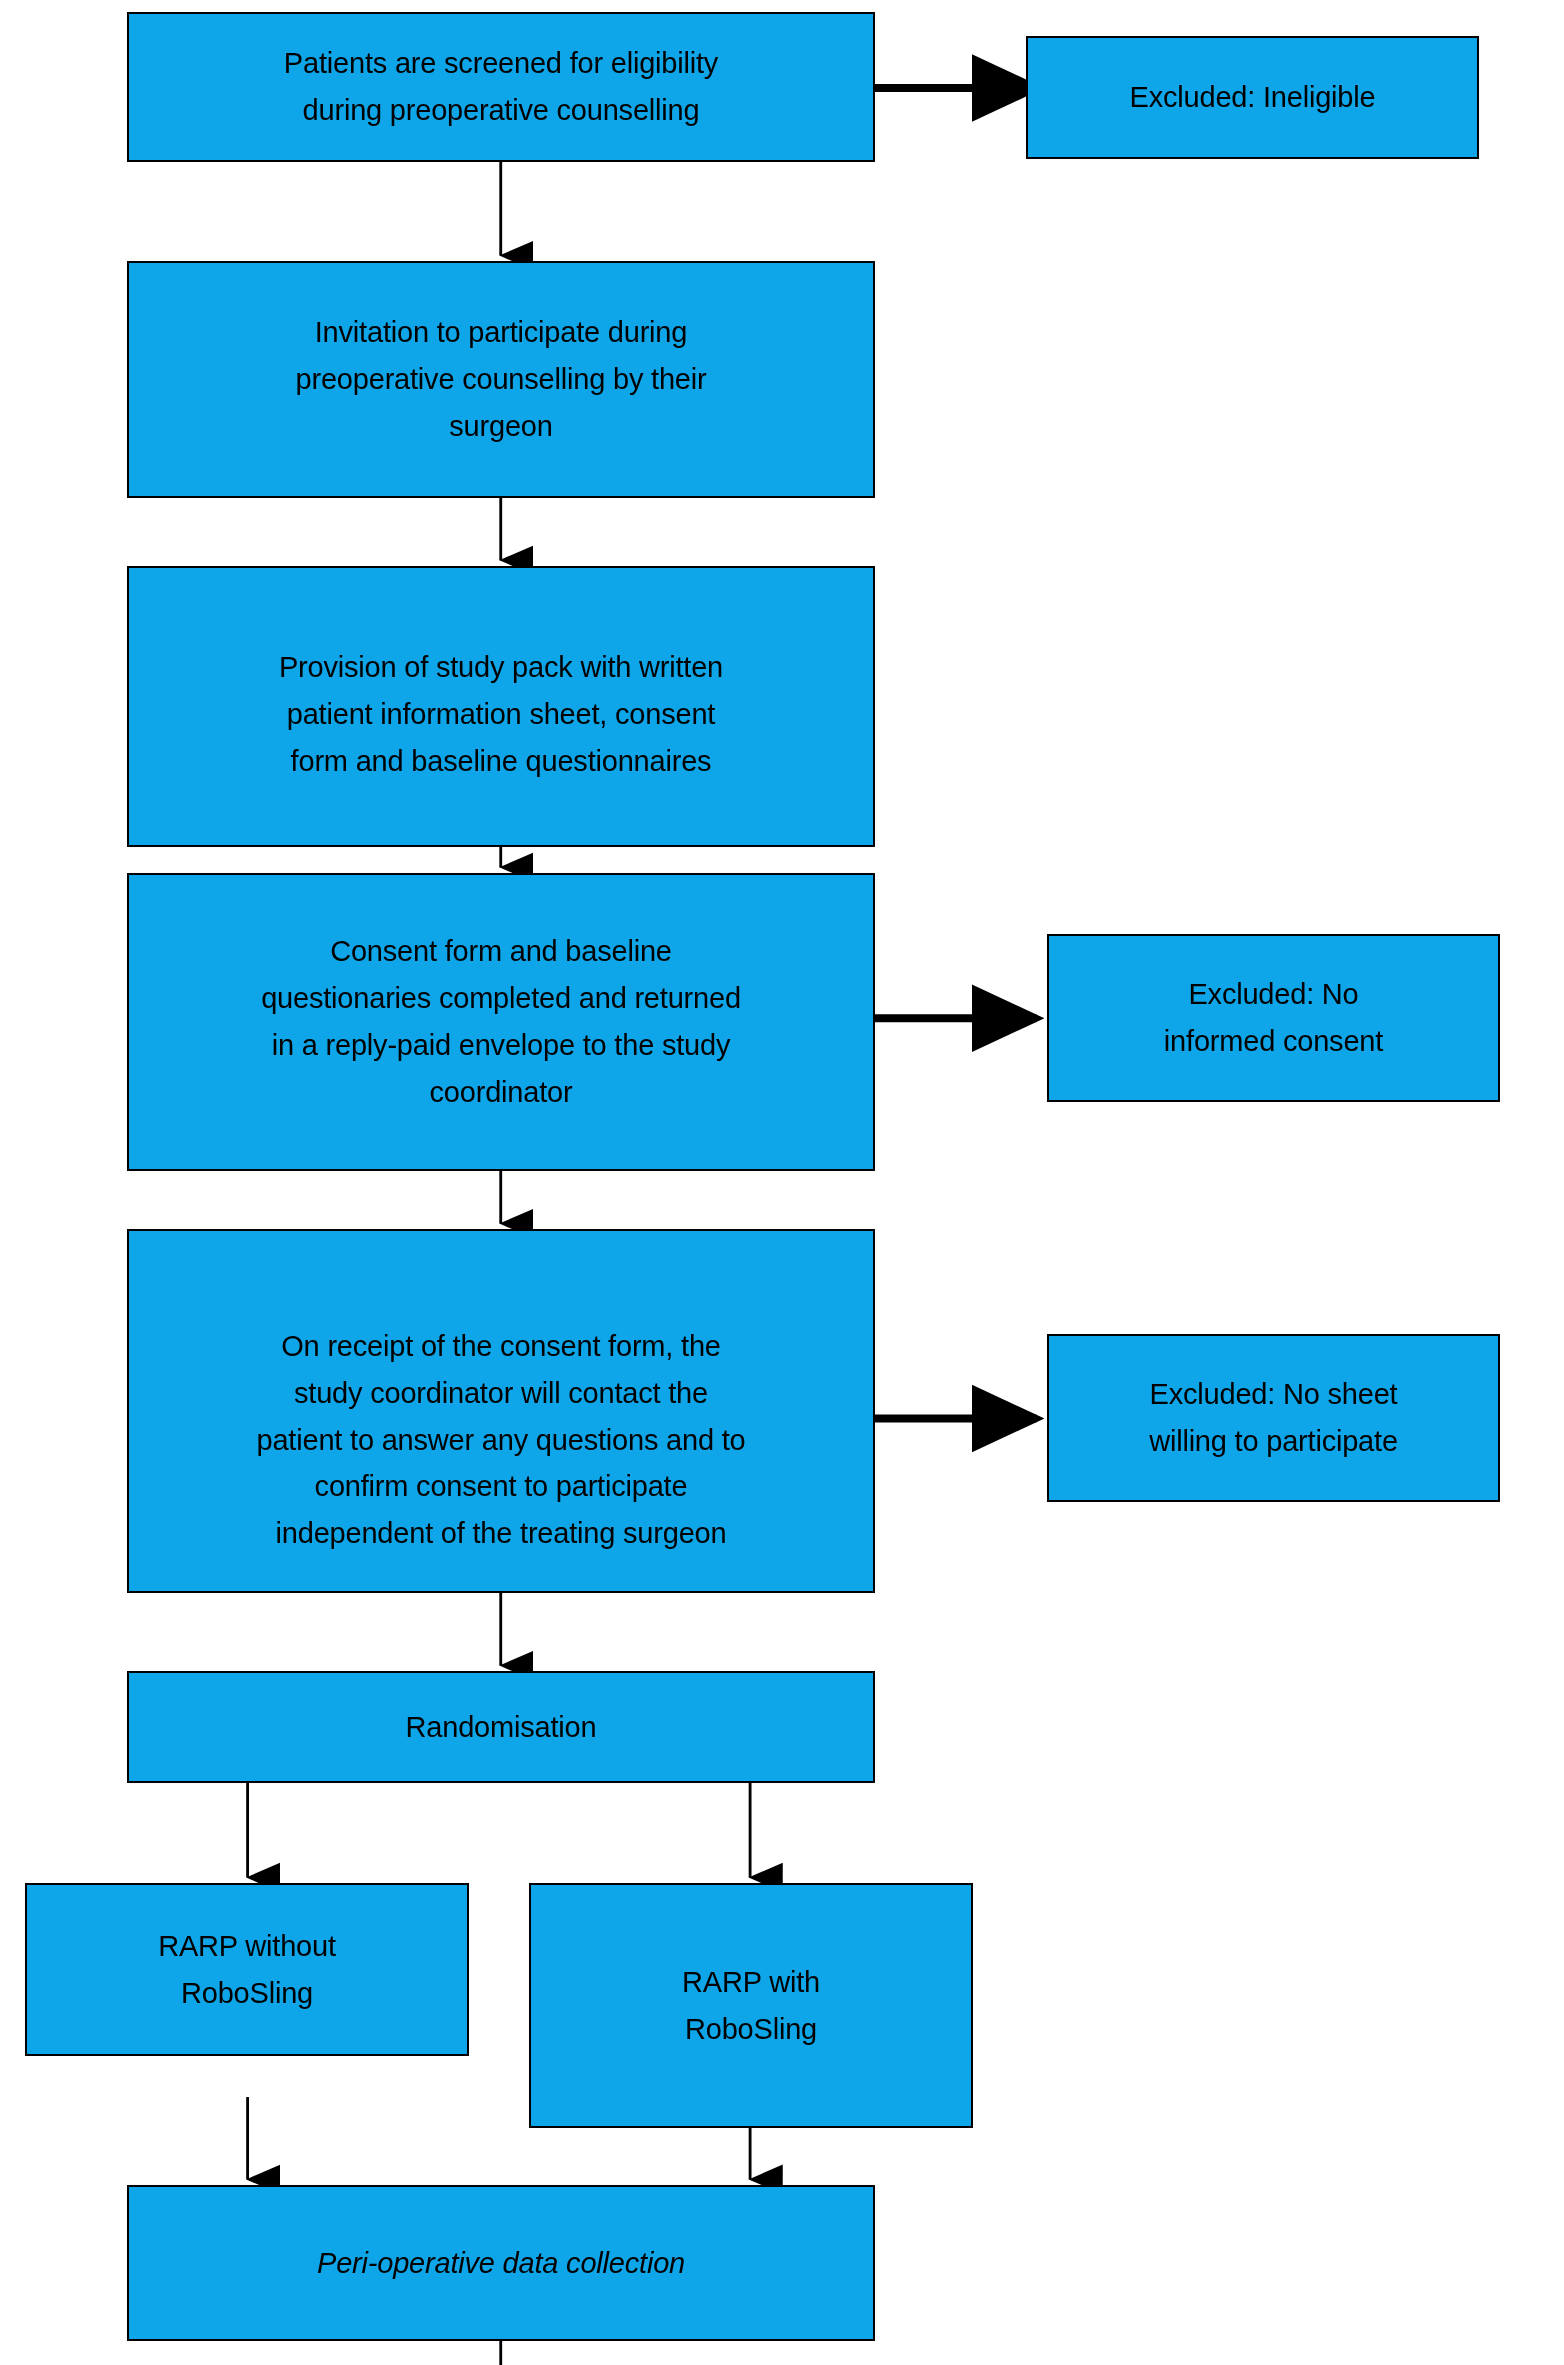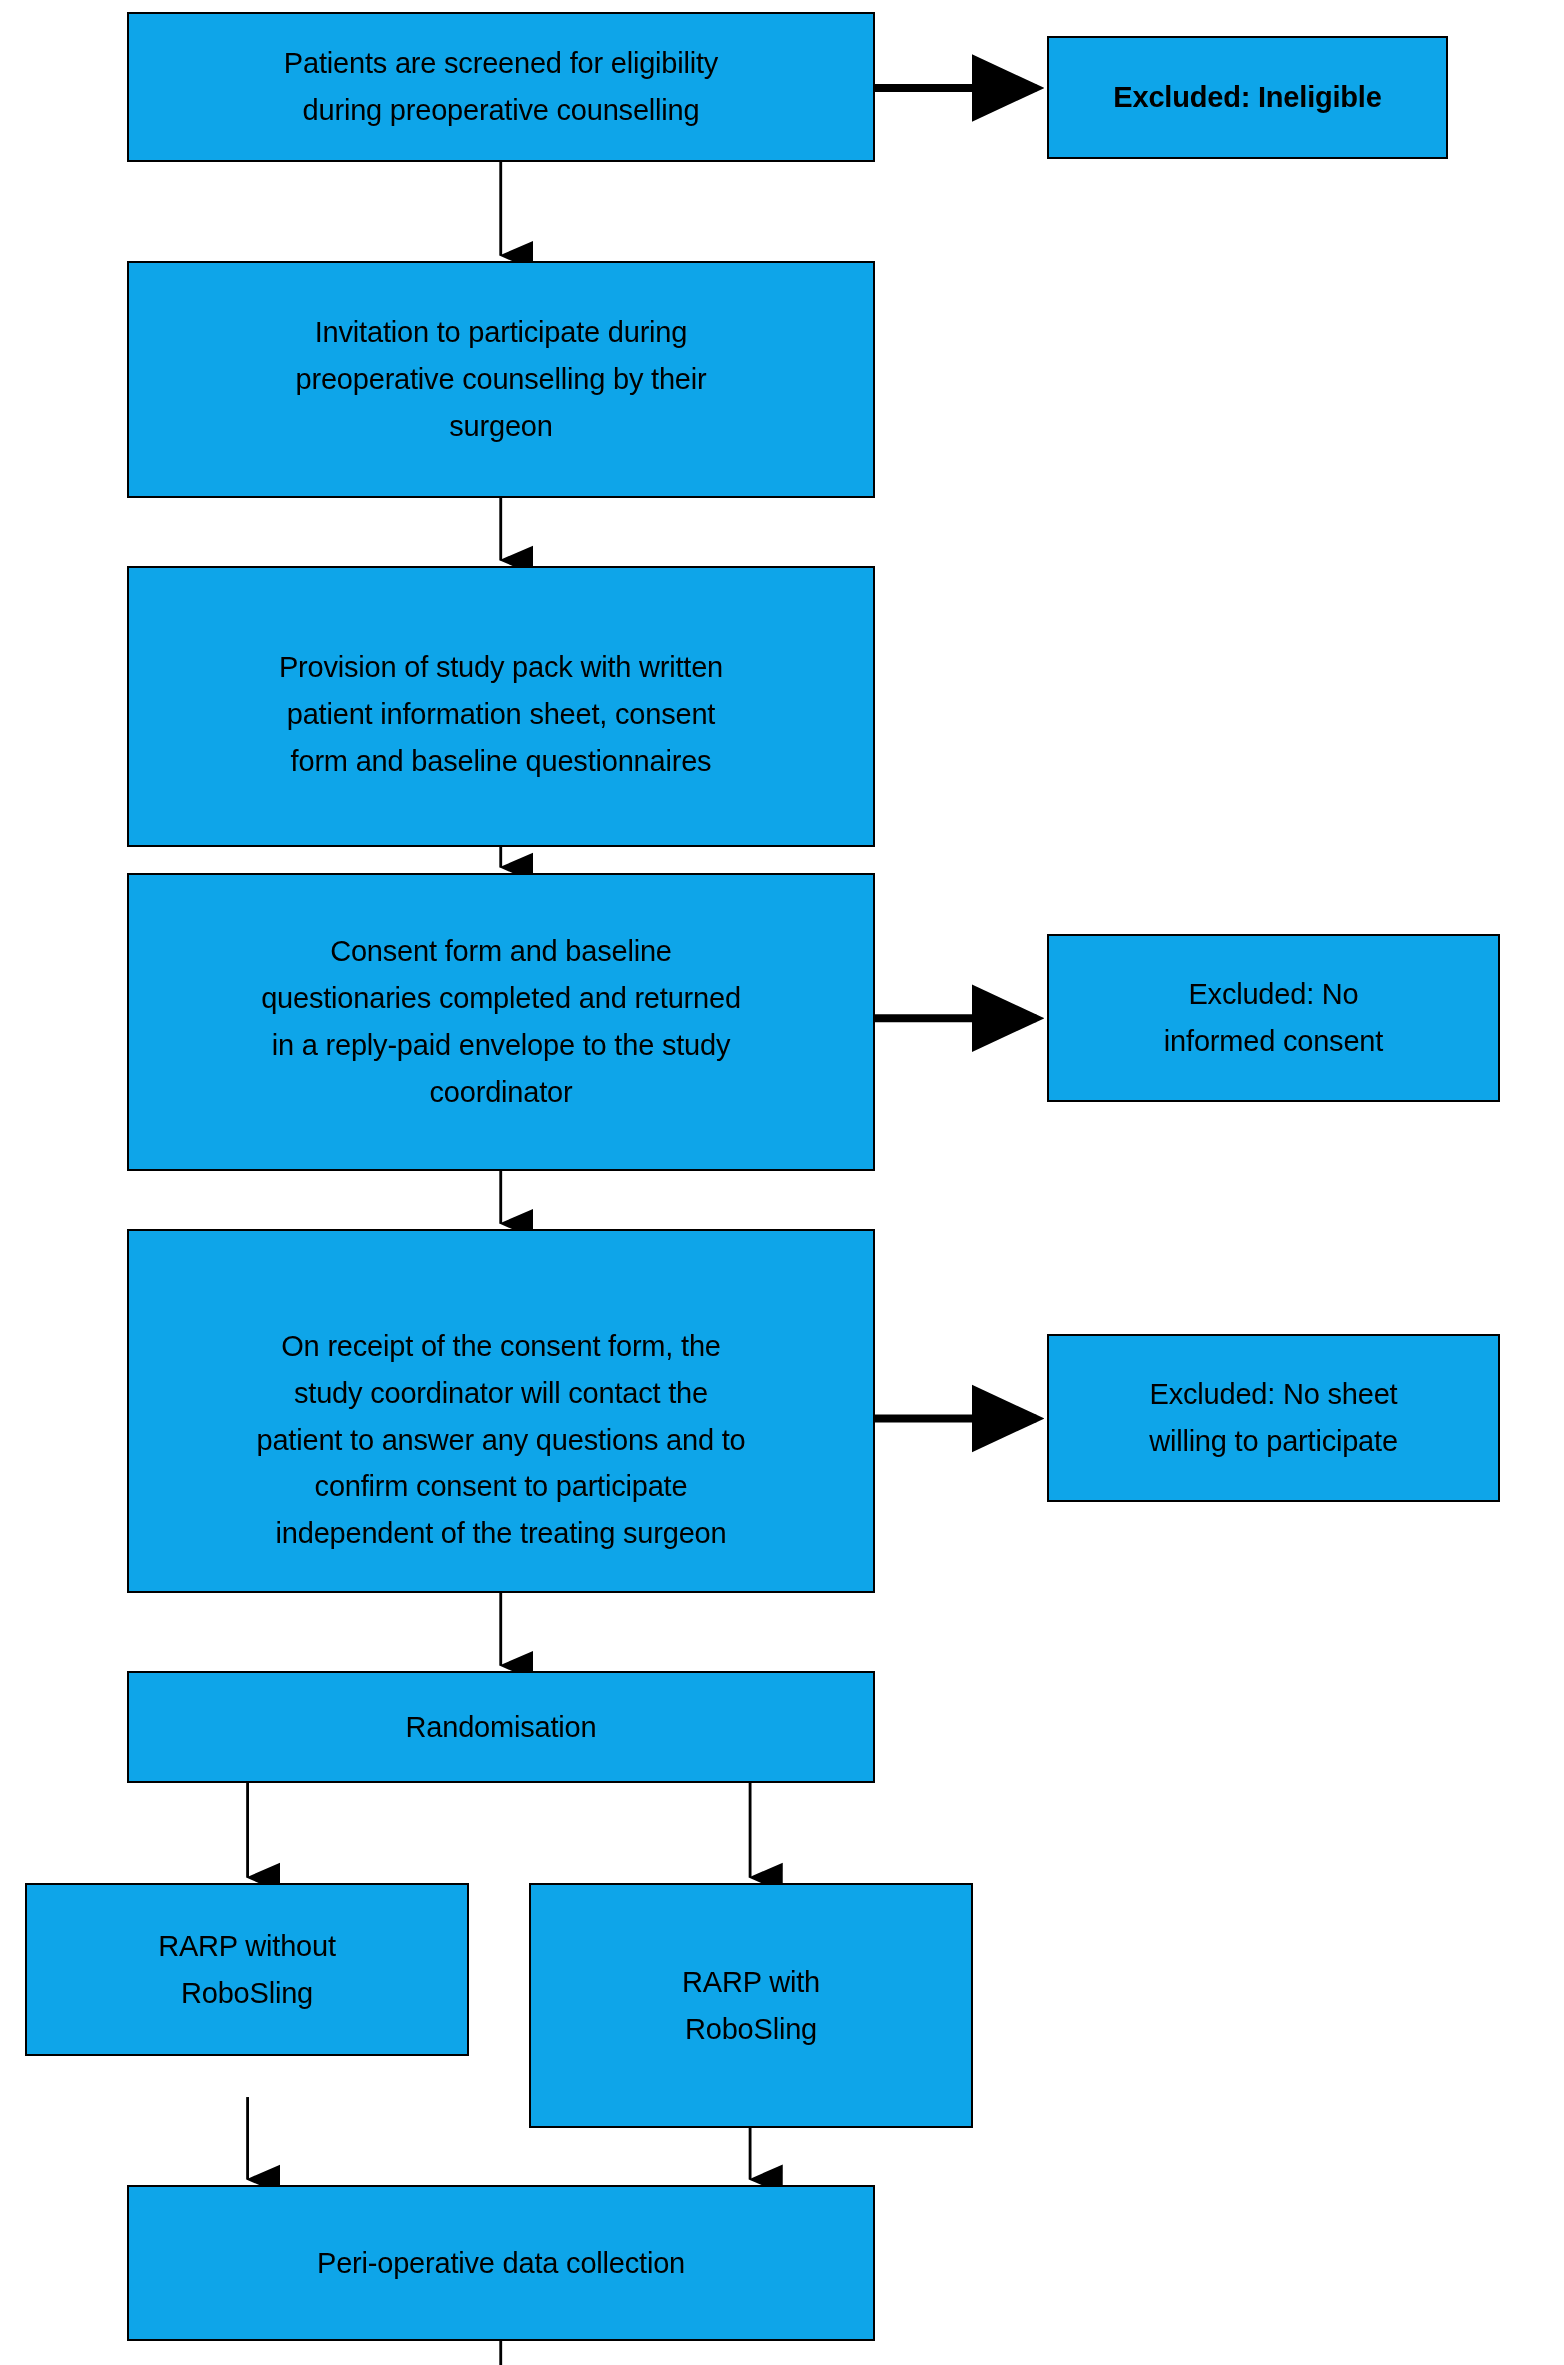--- a/index.html
+++ b/index.html
@@ -123,21 +123,21 @@
     <g>
       <line x1="1848" y1="5283" x2="2190" y2="5283" stroke="#000000" stroke-width="17" marker-end="url(#arrowRight)"></line>
     </g>
   </svg>
 
   <div class="node-box" style="left:127px; top:12.3px; width:748px; height:150px;">
     <span class="node-label">Patients are screened for eligibility
 during preoperative counselling</span>
   </div>
 
-  <div class="node-box" style="left:1047px; top:36px; width:401px; height:123px;font-weight:bold;">
+  <div class="node-box" style="left:1026px; top:36px; width:453px; height:123px;">
     <span class="node-label">Excluded: Ineligible</span>
   </div>
 
   <div class="node-box" style="left:127px; top:261px; width:748px; height:237px;justify-content:flex-end;">
     <span class="node-label">Invitation to participate during
 preoperative counselling by their
 surgeon</span>
   </div>
 
   <div class="node-box" style="left:127px; top:566px; width:748px; height:281px;">
@@ -178,18 +178,18 @@
   <div class="node-box" style="left:25px; top:1883px; width:444px; height:173px;">
     <span class="node-label">RARP without
 RoboSling</span>
   </div>
 
   <div class="node-box" style="left:529px; top:1883px; width:444px; height:245px;">
     <span class="node-label">RARP with
 RoboSling</span>
   </div>
 
-  <div class="node-box" style="left:127px; top:2185px; width:748px; height:156px;">
+  <div class="node-box" style="left:127px; top:2185px; width:748px; height:156px;font-style:italic;">
     <span class="node-label">Peri-operative data collection</span>
   </div>
 
 </div>
 
 
 </body></html>

